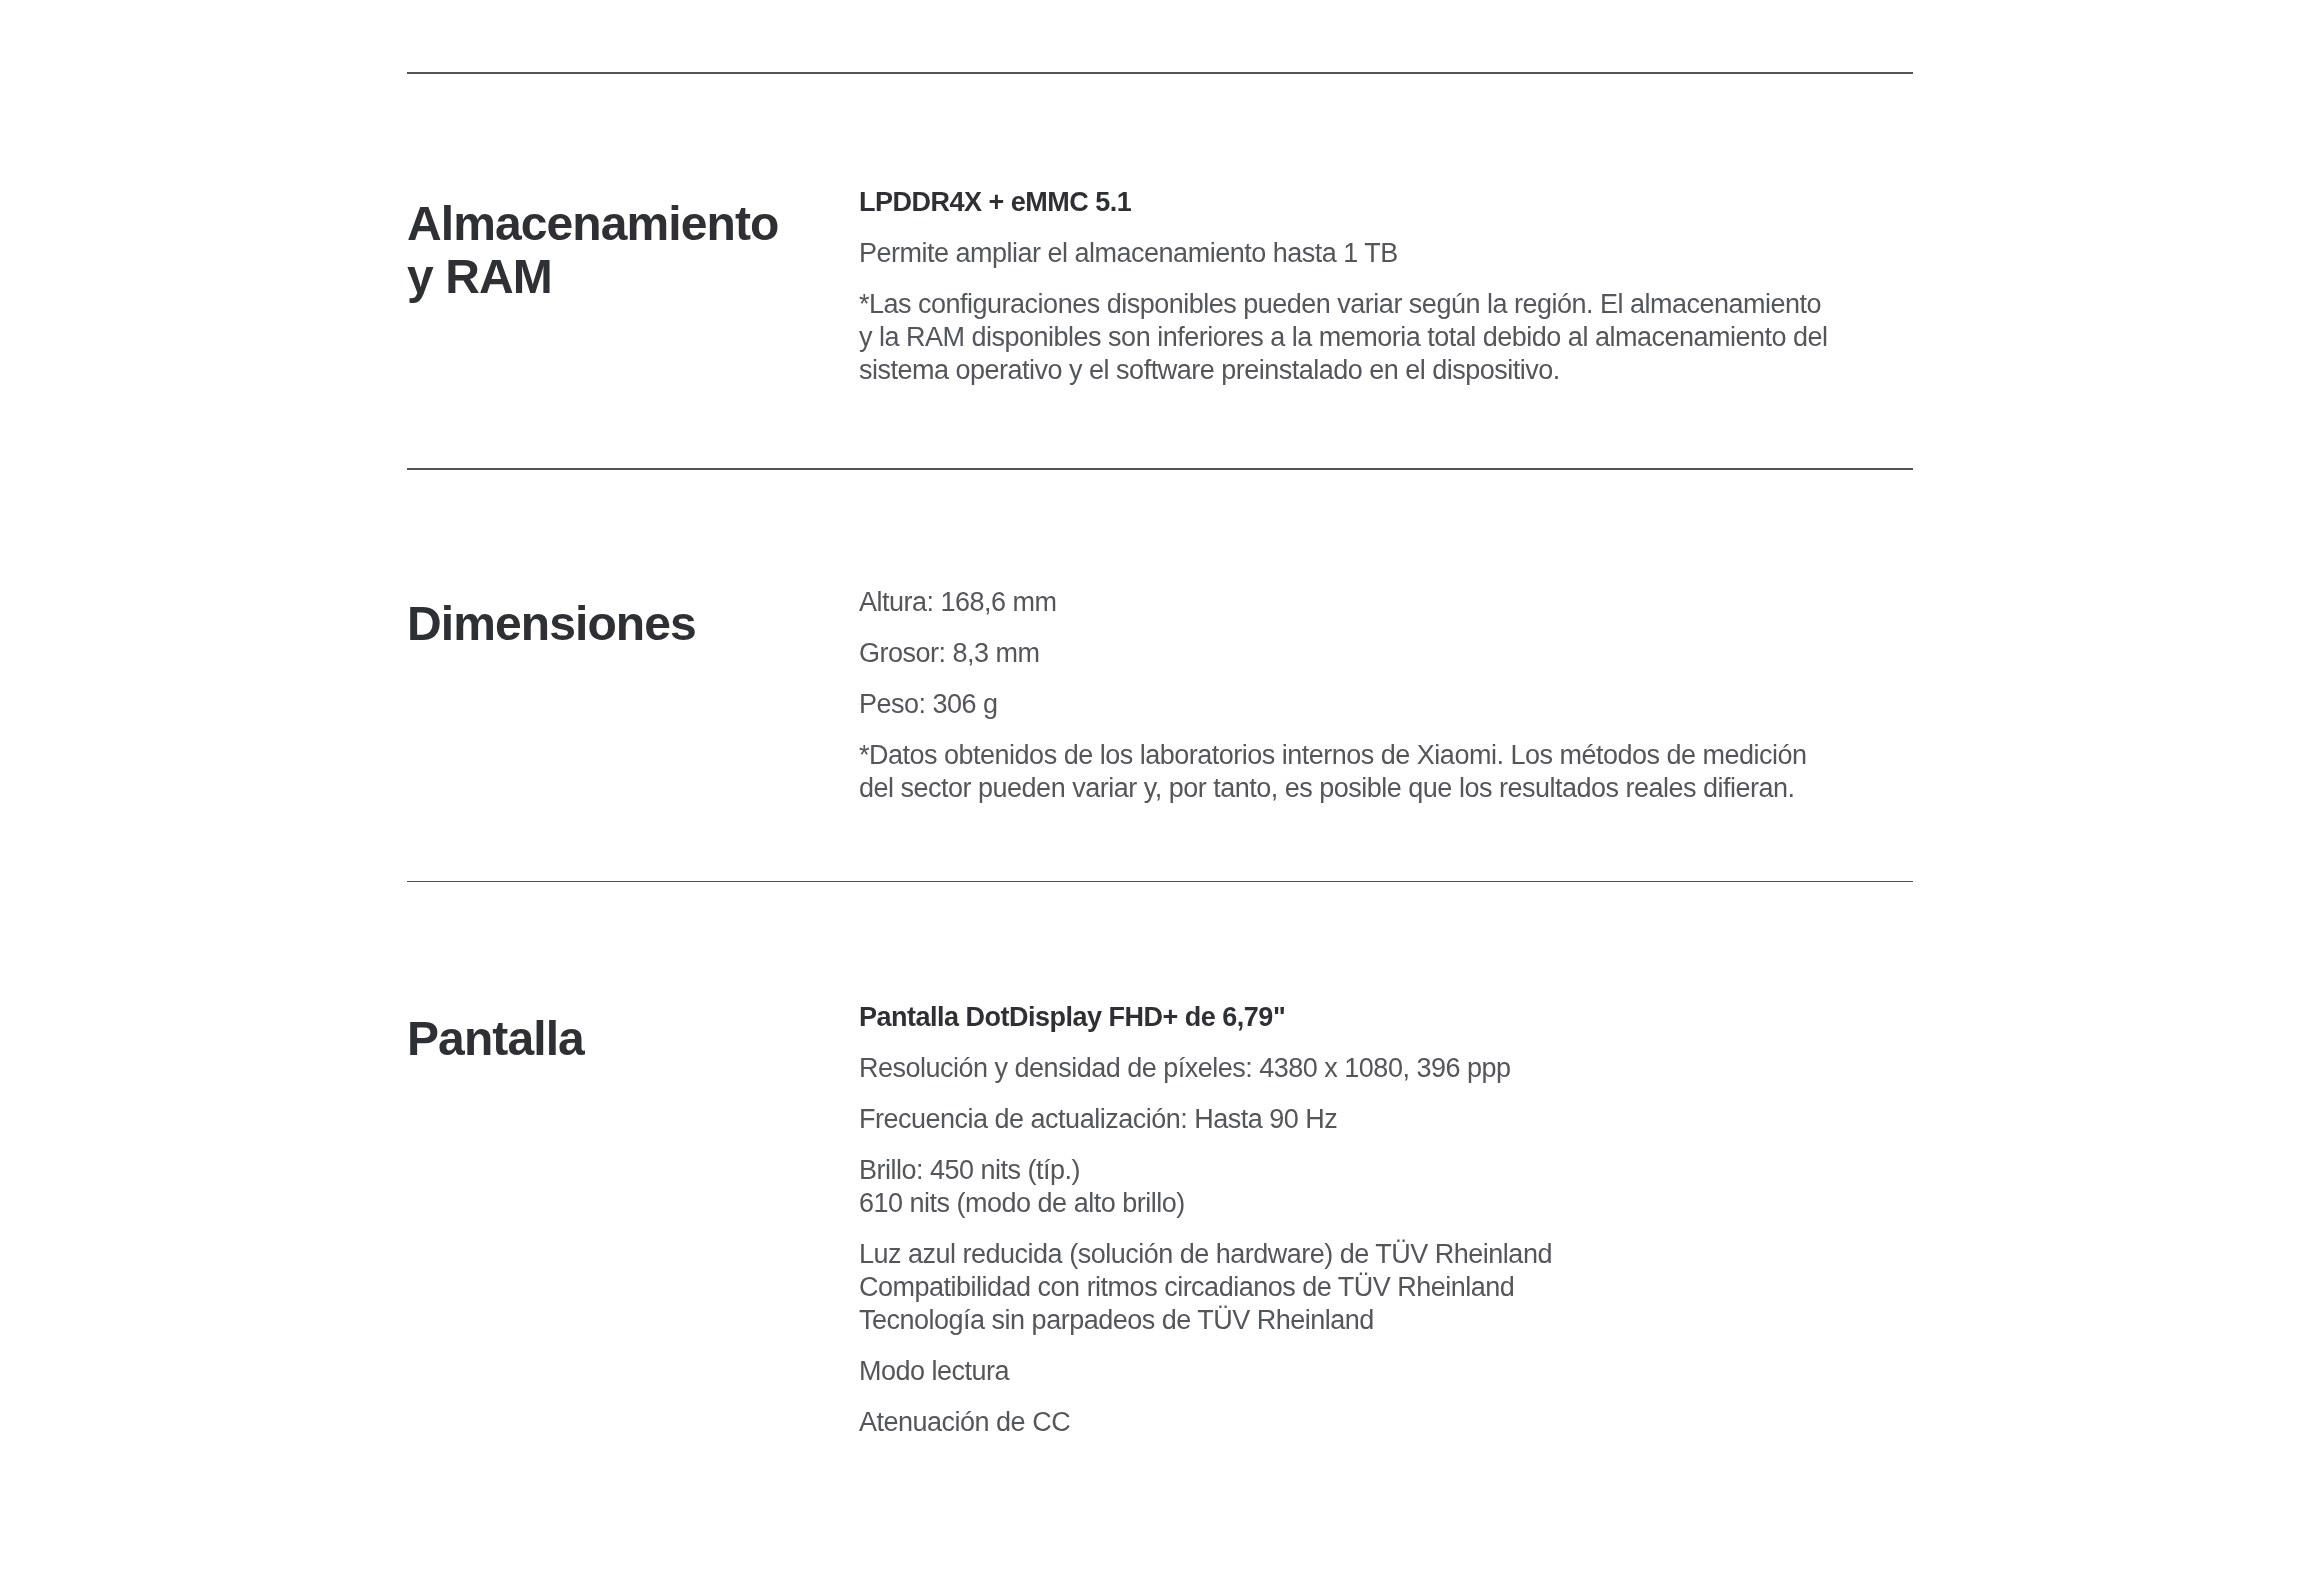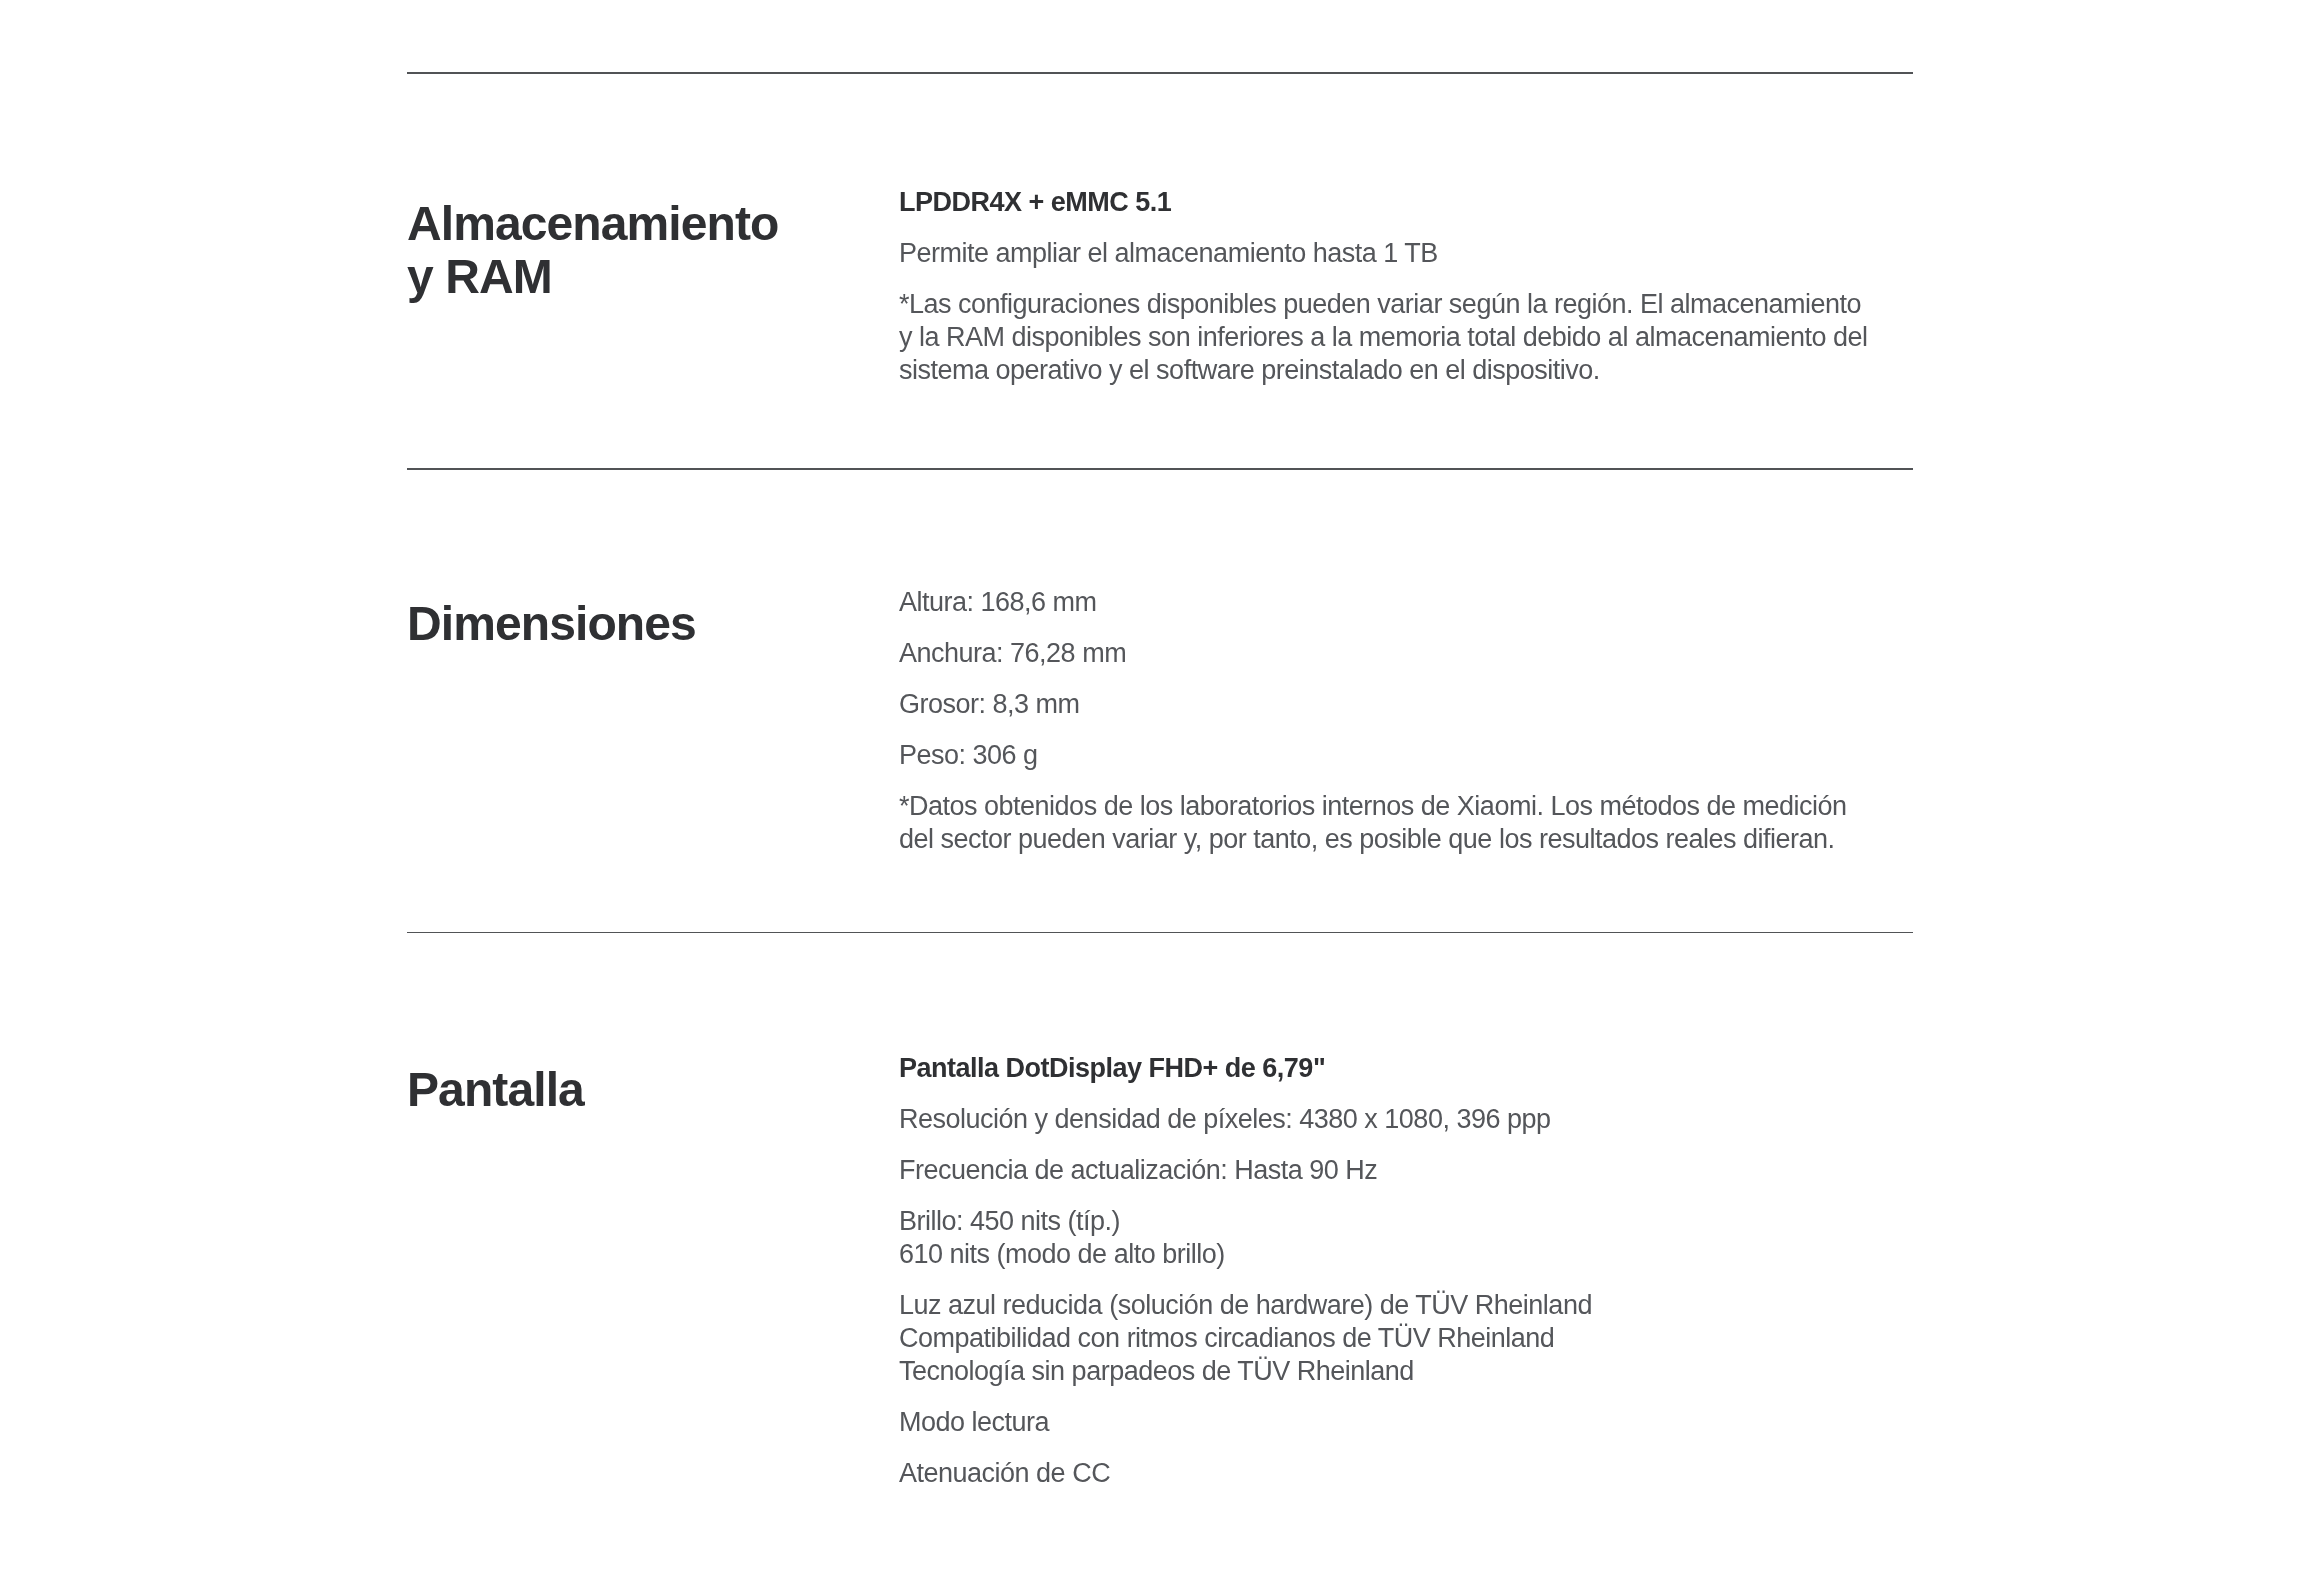--- a/index.html
+++ b/index.html
@@ -41,21 +41,20 @@
   .sec-1 { padding: 112px 0 81px 0; }
   .sec-2 { padding: 116px 0 76px 0; }
   .sec-3 { padding: 119px 0 20px 0; justify-content: flex-end; }
   .col-left {
     flex: 0 0 452px;
     width: 452px;
   }
   .col-right {
     flex: 1 1 auto;
     min-width: 0;
-    margin-left: 40px;
   }
   h2.section-title {
     margin: 11px 0 0 0;
     font-size: 48px;
     line-height: 53px;
     font-weight: 700;
     letter-spacing: -0.9px;
     color: var(--heading);
     white-space: pre-line;
   }
@@ -95,21 +94,20 @@
   </div>
 
   <hr class="divider">
 
   <div class="section-row sec-2">
     <div class="col-left">
       <h2 class="section-title">Dimensiones</h2>
     </div>
     <div class="col-right">
       <p>Altura: 168,6 mm</p>
-      <p>Anchura: 76,28 mm</p>
       <p>Grosor: 8,3 mm</p>
       <p>Peso: 306 g</p>
       <p>*Datos obtenidos de los laboratorios internos de Xiaomi. Los métodos de medición
 del sector pueden variar y, por tanto, es posible que los resultados reales difieran.</p>
     </div>
   </div>
 
   <hr class="divider">
 
   <div class="section-row sec-3">

